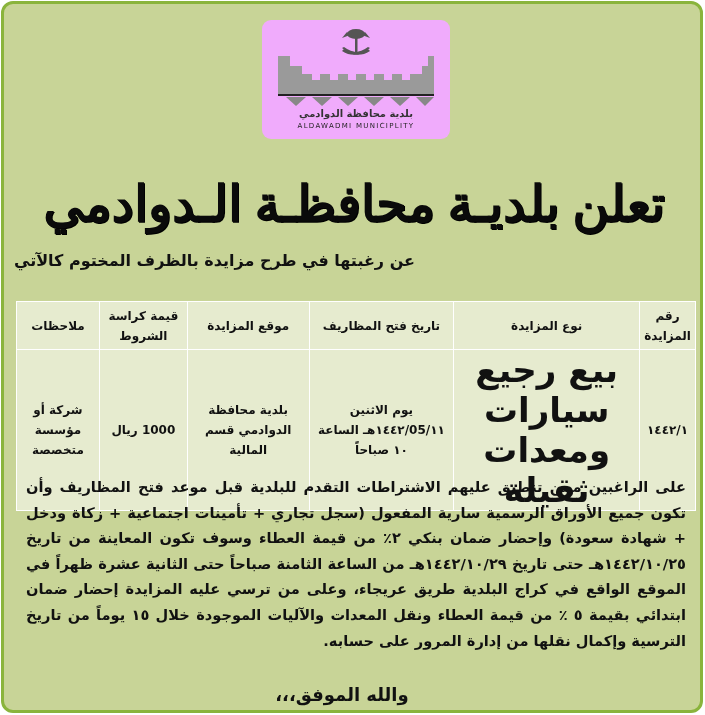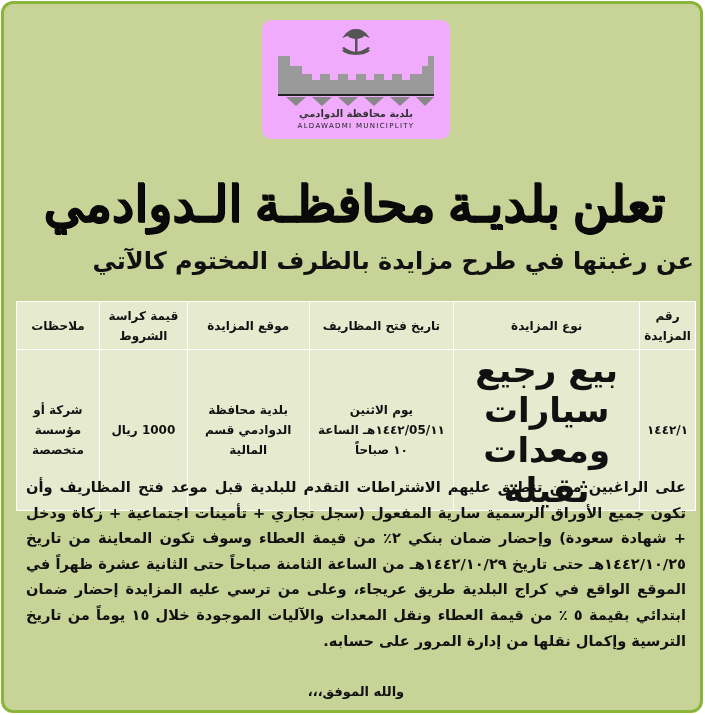--- a/index.html
+++ b/index.html
@@ -23,40 +23,40 @@
     position: absolute; left: 0; width: 188px; top: 102px; text-align: center;
     font-size: 7px; letter-spacing: 1.3px; color: #222;
   }
   .title {
     position: absolute; left: 10px; width: 680px; top: 160px; text-align: center;
     direction: rtl; font-weight: bold; font-size: 50px; color: #0a0a0a;
     font-family: Liberation Serif, serif; line-height: 80px;
     text-shadow: 1px 1px 0 #000;
   }
   .subtitle {
-    position: absolute; left: 10px; width: 680px; top: 242px; text-align: right;
-    direction: rtl; font-weight: bold; font-size: 24px; color: #111; line-height: 30px;
+    position: absolute; left: 10px; width: 680px; top: 242px; text-align: left;
+    direction: rtl; font-weight: bold; font-size: 16px; color: #111; line-height: 30px;
   }
   table.auction {
     position: absolute; left: 12px; top: 297px; width: 680px; height: 154px;
     border-collapse: collapse; direction: rtl; background: #e6ebcf;
   }
   table.auction th, table.auction td {
     border: 1px solid #ffffff; text-align: center; vertical-align: middle;
     font-weight: bold; color: #111; font-size: 12px; line-height: 20px;
   }
   table.auction th { height: 48px; }
   table.auction td.big { font-size: 34px; line-height: 40px; }
   .body-text {
     position: absolute; left: 14px; width: 676px; top: 462px;
     direction: rtl; text-align: justify; text-align-last: right;
     font-weight: bold; font-size: 14.6px; line-height: 25.6px; color: #111;
   }
   .body-text p { margin: 8px; }
-  .closing-line { position: absolute; left: 14px; width: 676px; top: 680px; direction: rtl; text-align: center; font-weight: bold; font-size: 13px; color: #111; }
+  .closing-line { position: absolute; left: 0; width: 676px; top: 680px; direction: rtl; text-align: center; font-weight: bold; font-size: 18px; color: #111; }
 </style>
 </head>
 <body>
 
 <div class="frame">
 
   <div class="logo-box">
     <svg width="188" height="90" viewBox="0 0 188 90">
 
       <g fill="#555">

